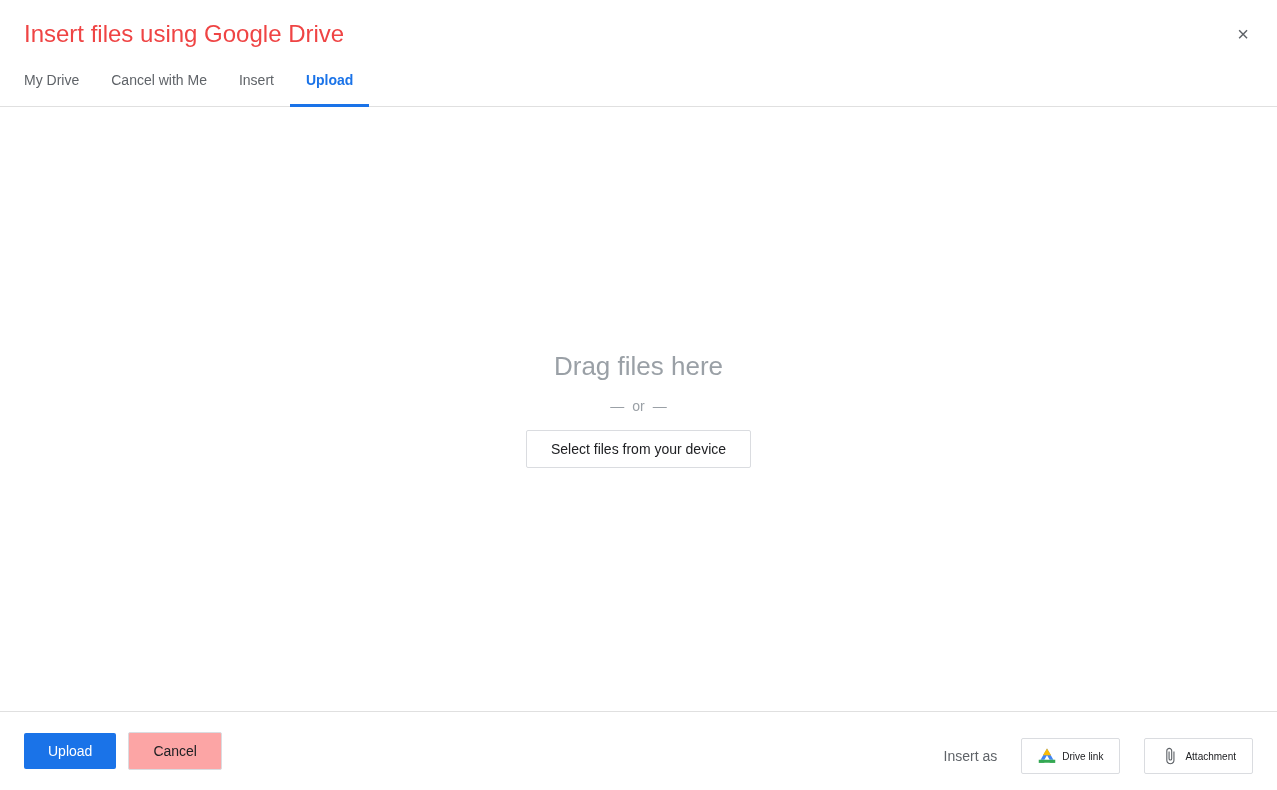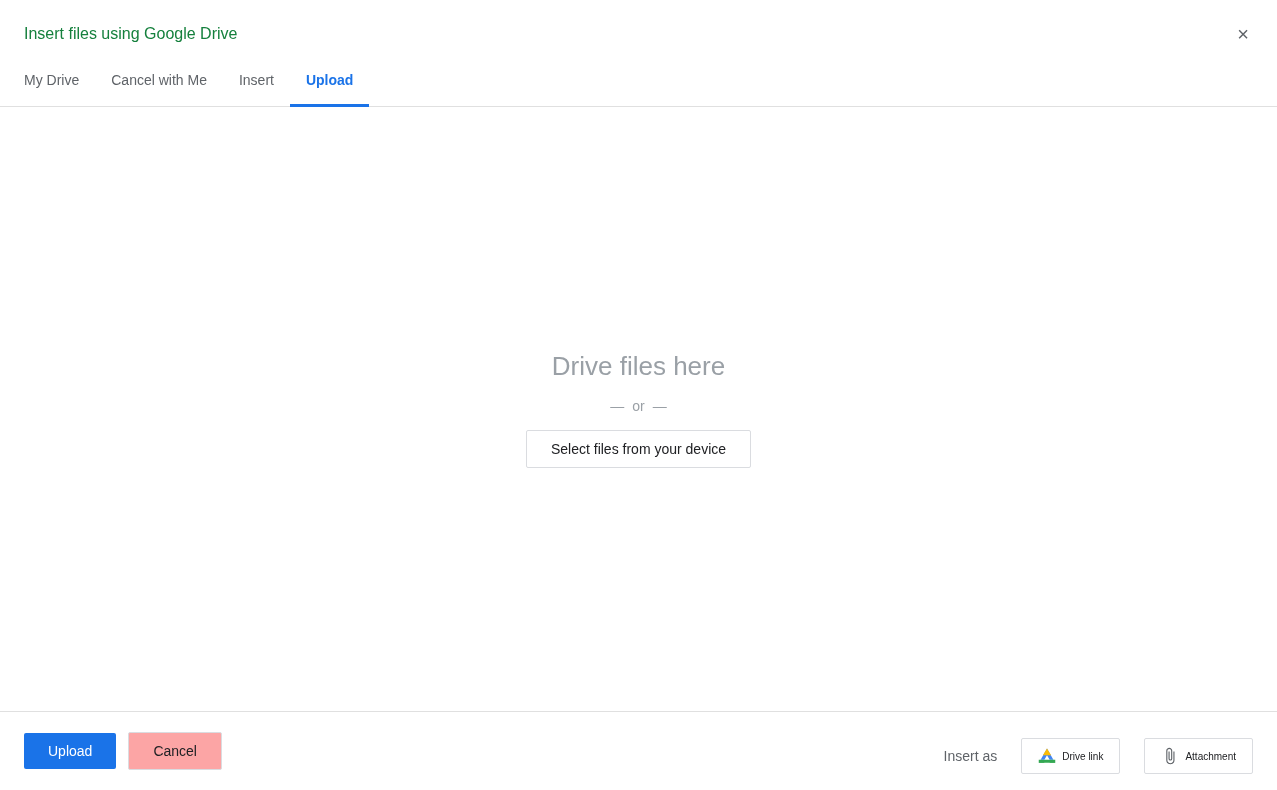--- a/index.html
+++ b/index.html
@@ -29,23 +29,23 @@
 
     .dialog-header {
       display: flex;
       align-items: center;
       justify-content: space-between;
       padding: 20px 24px 0 24px;
       border-bottom: none;
     }
 
     .dialog-title {
-      font-size: 16px;
+      font-size: 24px;
       font-weight: 400;
-      color: #15803d;
+      color: #ef4444;
     }
 
     .close-btn {
       background: none;
       border: none;
       cursor: pointer;
       color: #5f6368;
       font-size: 20px;
       padding: 4px;
       line-height: 1;
@@ -207,21 +207,21 @@
 
   <div class="tabs">
     <a class="tab">My Drive</a>
     <a class="tab">Cancel with Me</a>
     <a class="tab">Insert</a>
     <a class="tab active">Upload</a>
   </div>
 
   <div class="dialog-content">
     <div class="drag-area">
-      <span class="drag-text">Drive files here</span>
+      <span class="drag-text">Drag files here</span>
       <div class="or-divider">
         <span>or</span>
       </div>
       <button class="select-btn">Select files from your device</button>
     </div>
   </div>
 
   <div class="dialog-footer">
     <div class="footer-left">
       <button class="upload-btn">Upload</button>

